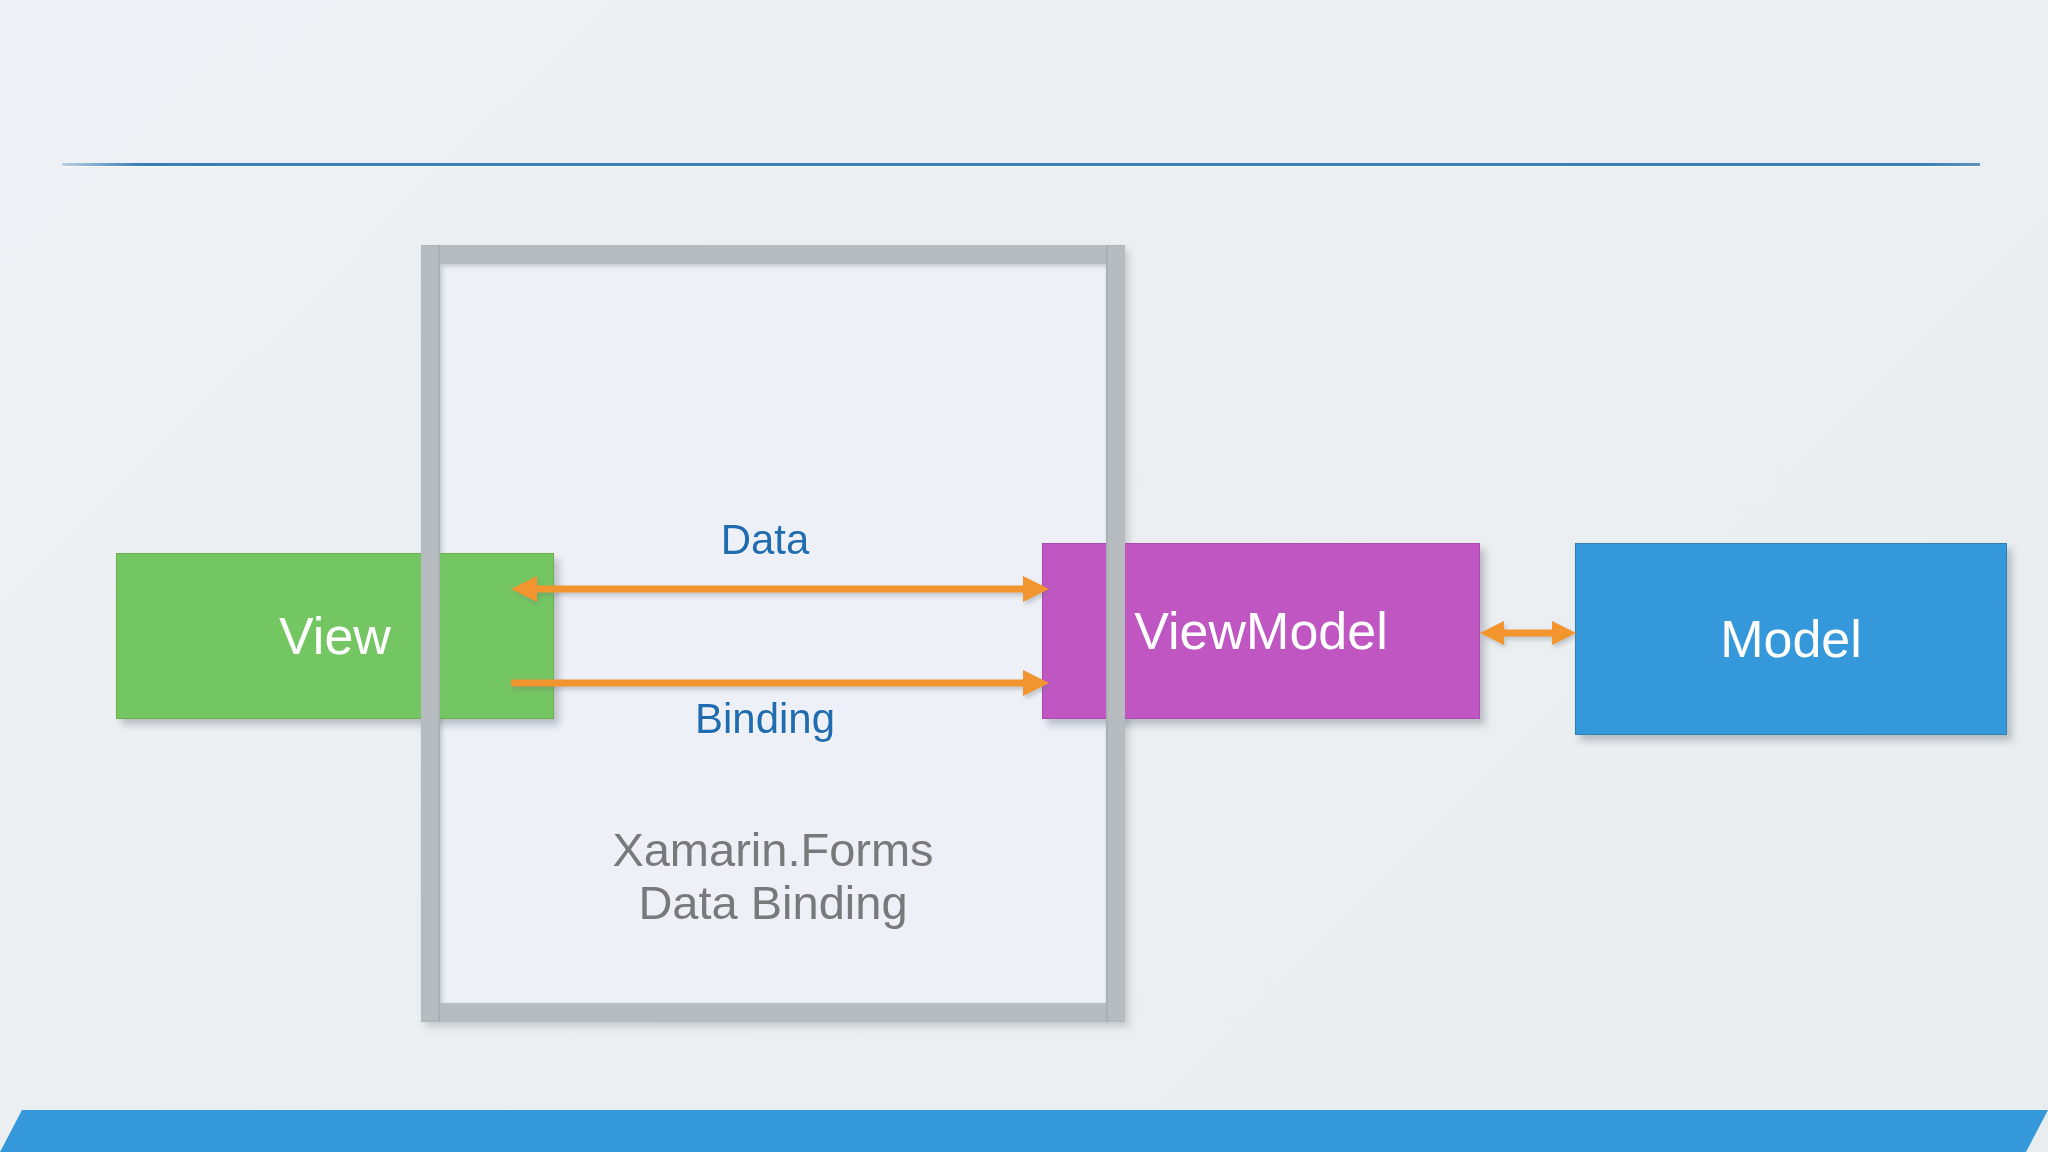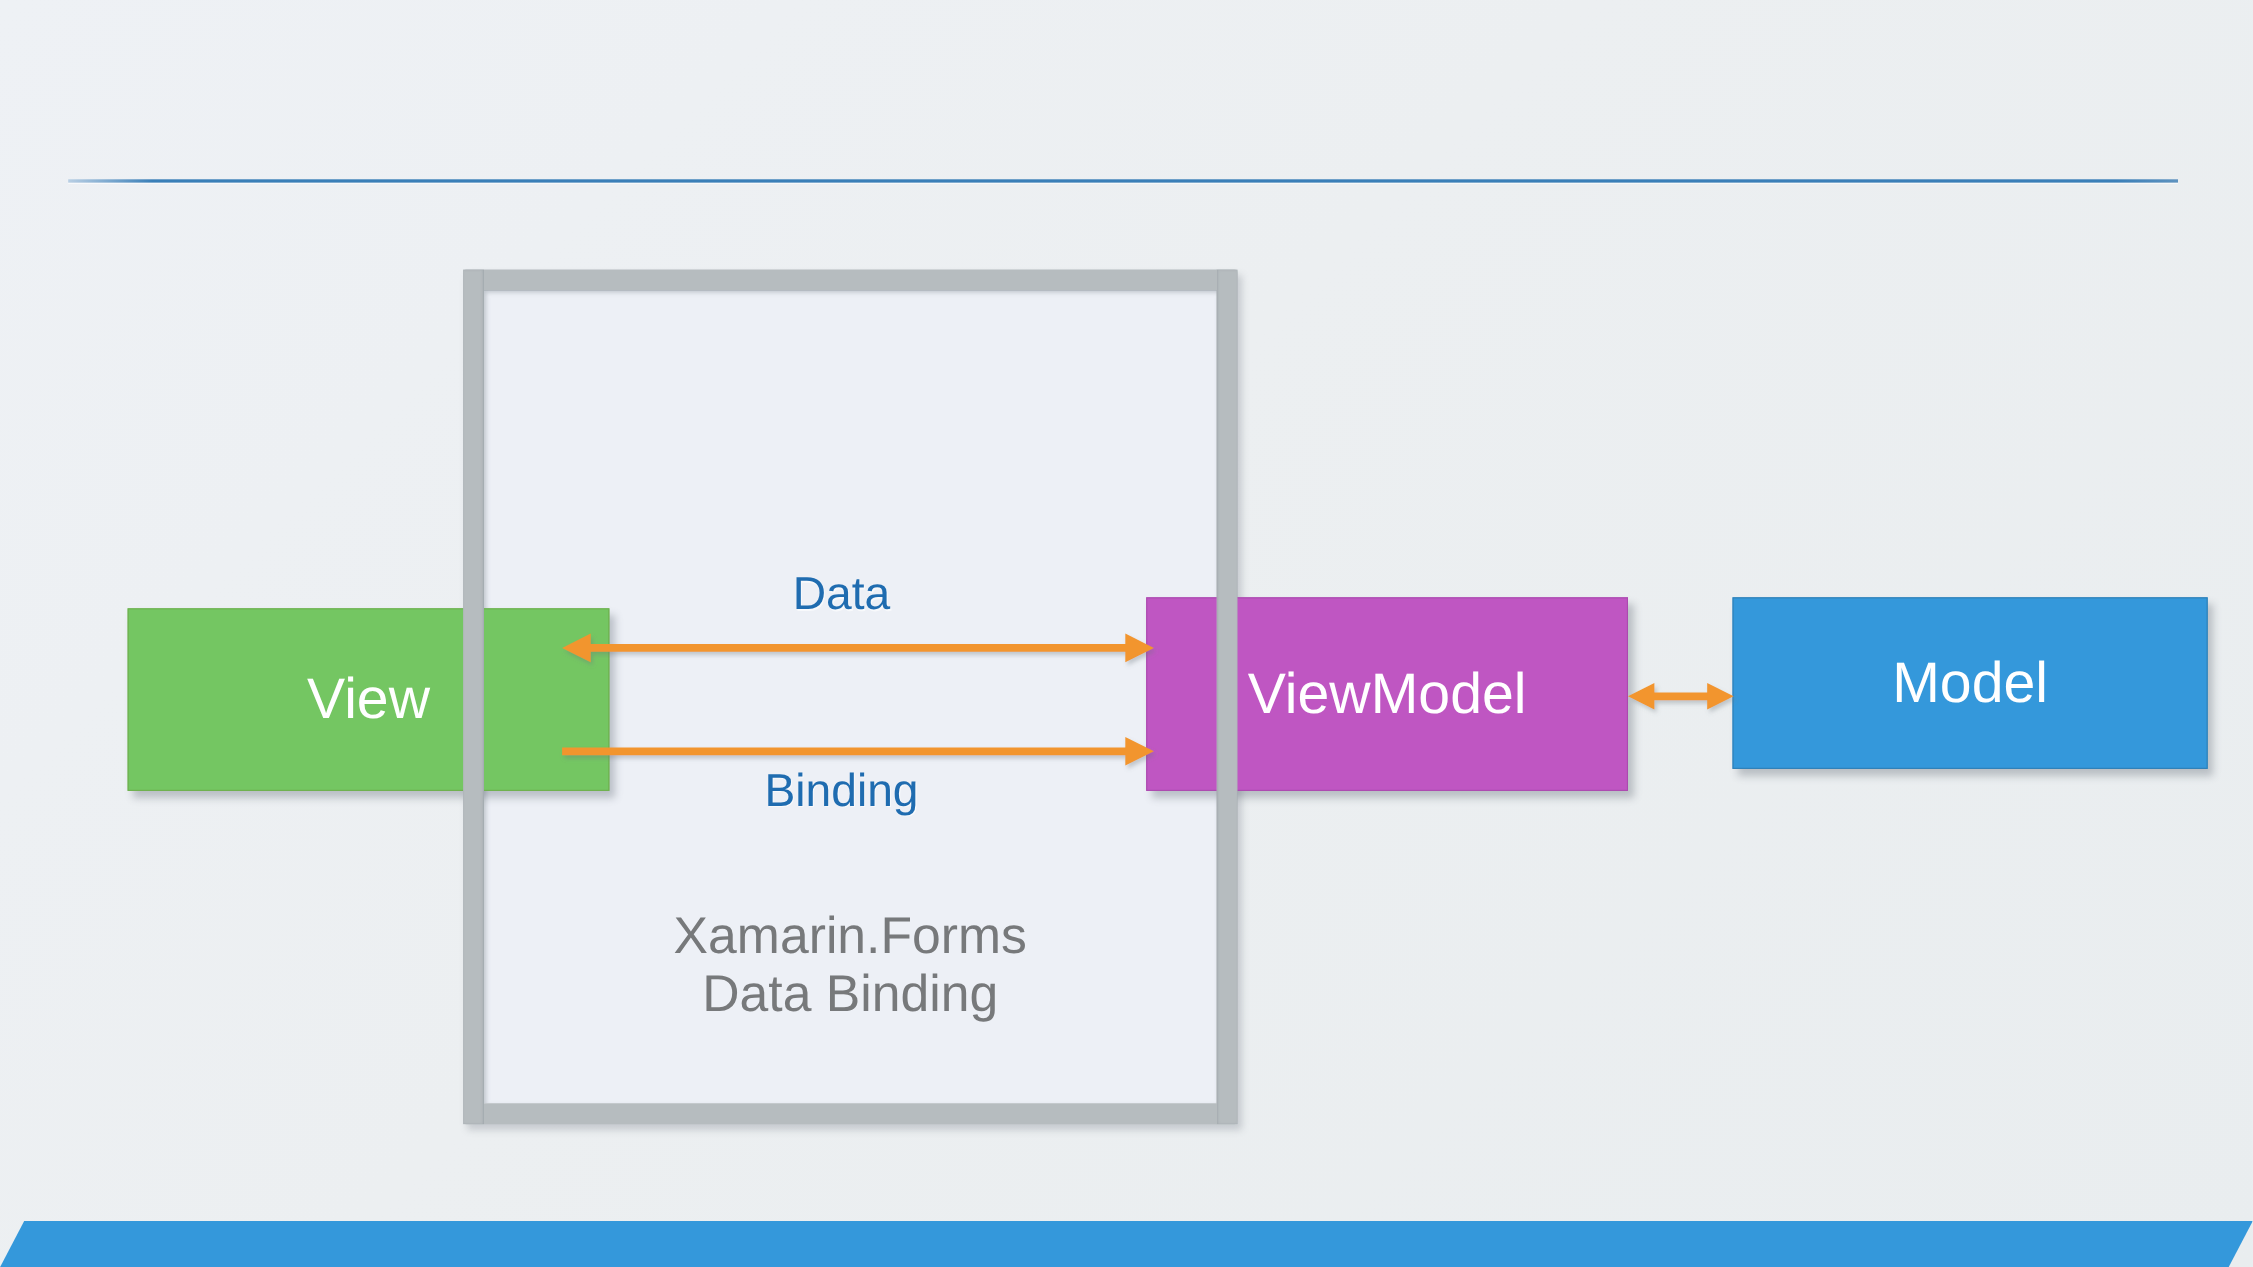--- a/index.html
+++ b/index.html
@@ -102,21 +102,21 @@
     width: 438px;
     height: 176px;
     background: #bf56c2;
     border: 1px solid #ab4aaf;
     z-index: 3;
   }
   #box-model {
     left: 1575px;
     top: 543px;
     width: 432px;
-    height: 156px;
+    height: 192px;
     background: #3498db;
     border: 1px solid #2f7fb5;
     z-index: 3;
   }
   
   .frame-rail {
     position: absolute;
     top: 245px;
     width: 19px;
     height: 777px;

